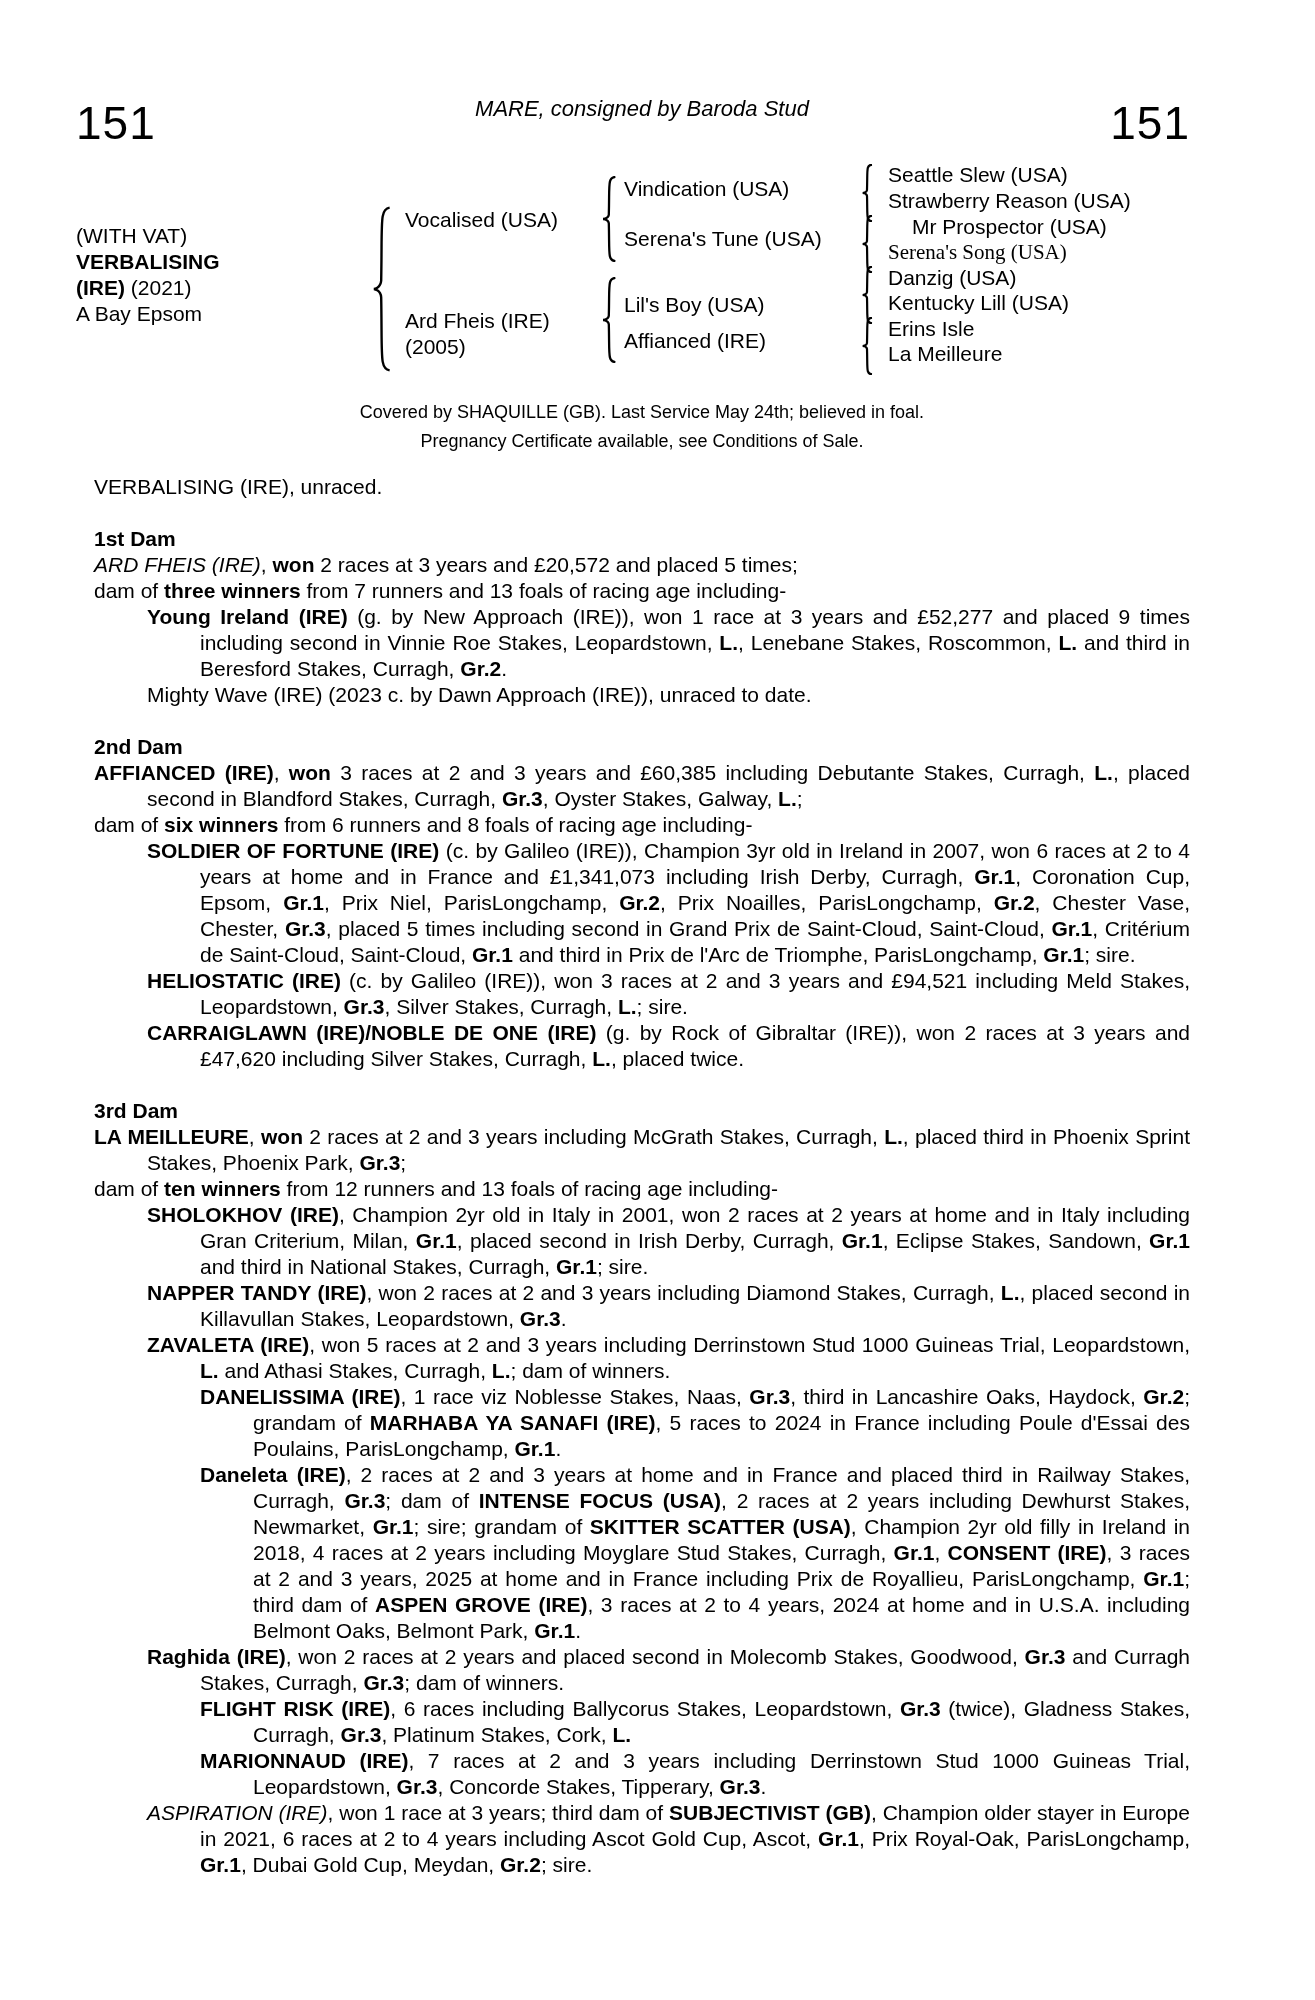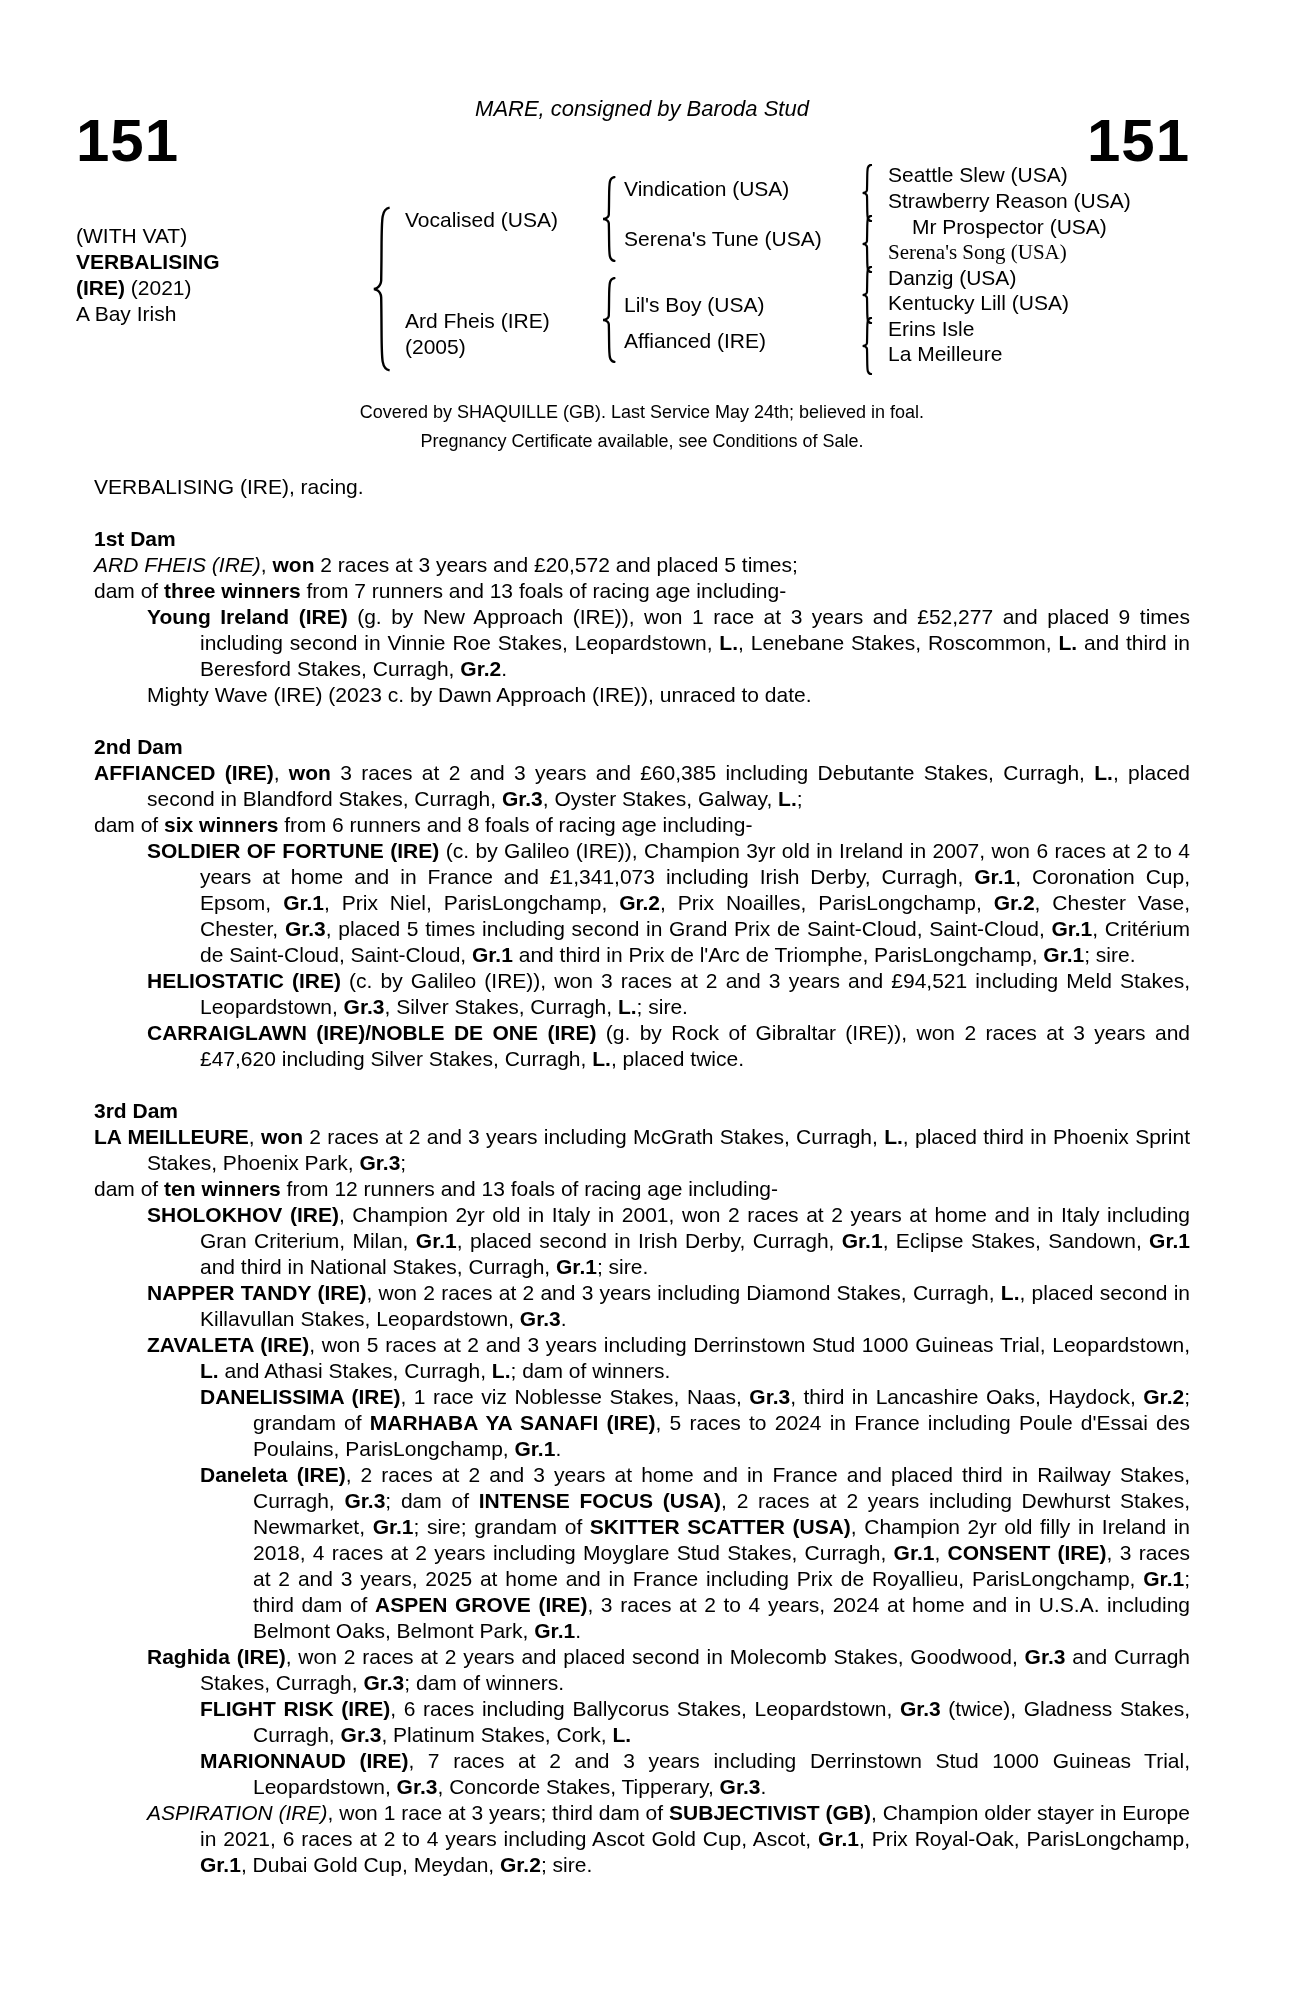--- a/index.html
+++ b/index.html
@@ -9,21 +9,21 @@
     margin:0 auto;
     background:#ffffff;
     color:#000;
     font-family:"Liberation Sans","DejaVu Sans",sans-serif;
     overflow:hidden;
   }
   .consignor{
     position:absolute;left:94px;top:96px;width:1096px;
     text-align:center;font-style:italic;font-size:22px;
   }
-  .lot{position:absolute;top:106px;font-size:60px;font-weight:bold;letter-spacing:1px;}
+  .lot{position:absolute;top:96px;font-size:46px;font-weight:normal;letter-spacing:1px;}
   .lot-left{left:76px;}
   .lot-right{right:125px;}
 
   
   .ped{position:absolute;left:0;top:0;width:1315px;height:400px;font-size:21px;line-height:26px;}
   .ped .abs{position:absolute;white-space:nowrap;}
   .subject{left:76px;top:223px;}
   .subject .bold{font-weight:bold;}
   .gen2-sire{left:405px;top:207px;}
   .gen2-dam{left:405px;top:308px;}
@@ -74,21 +74,21 @@
   <div class="ped">
 
     <div class="abs subject">
       <div>(WITH VAT)</div>
       <div>
         <span class="bold">VERBALISING</span>
       </div>
       <div>
         <span class="bold">(IRE)</span><span> (2021)</span>
       </div>
-      <div>A Bay Irish</div>
+      <div>A Bay Epsom</div>
     </div>
 
     <svg class="brace brace-main" viewBox="0 0 24 100" preserveAspectRatio="none">
         <path d="M 21 1 C 12 2 14.5 9 13.5 45 C 13 49.5 7 50 7 50 C 7 50 13 50.5 13.5 55 C 14.5 91 12 98 21 99" stroke-width="2.4"></path>
       </svg>
 
     <div class="abs gen2-sire">
       <div>Vocalised (USA)</div>
     </div>
     <div class="abs gen2-dam">
@@ -130,21 +130,21 @@
     <div class="abs g4 g4-6">Erins Isle</div>
     <div class="abs g4 g4-7">La Meilleure</div>
   </div>
 
   <div class="covering">
     <div>Covered by SHAQUILLE (GB). Last Service May 24th; believed in foal.</div>
     <div>Pregnancy Certificate available, see Conditions of Sale.</div>
   </div>
 
   <div class="body-text">
-    <p class="para lvl0">VERBALISING (IRE), racing.</p>
+    <p class="para lvl0">VERBALISING (IRE), unraced.</p>
     <div id="dam-sections">
         <div>
           <div class="dam-heading">1st Dam</div>
           <p class="para lvl0"><span class="i">ARD FHEIS (IRE)</span><span>, </span><span class="b">won</span><span> 2 races at 3 years and £20,572 and placed 5 times;</span></p>
           <p class="para lvl0"><span>dam of </span><span class="b">three winners</span><span> from 7 runners and 13 foals of racing age including-</span></p>
           <p class="para lvl1"><span class="b">Young Ireland (IRE)</span><span> (g. by New Approach (IRE)), won 1 race at 3 years and £52,277 and placed 9 times including second in Vinnie Roe Stakes, Leopardstown, </span><span class="b">L.</span><span>, Lenebane Stakes, Roscommon, </span><span class="b">L.</span><span> and third in Beresford Stakes, Curragh, </span><span class="b">Gr.2</span><span>.</span></p>
           <p class="para lvl1"><span>Mighty Wave (IRE) (2023 c. by Dawn Approach (IRE)), unraced to date.</span></p>
         </div>
         <div>
           <div class="dam-heading">2nd Dam</div>

